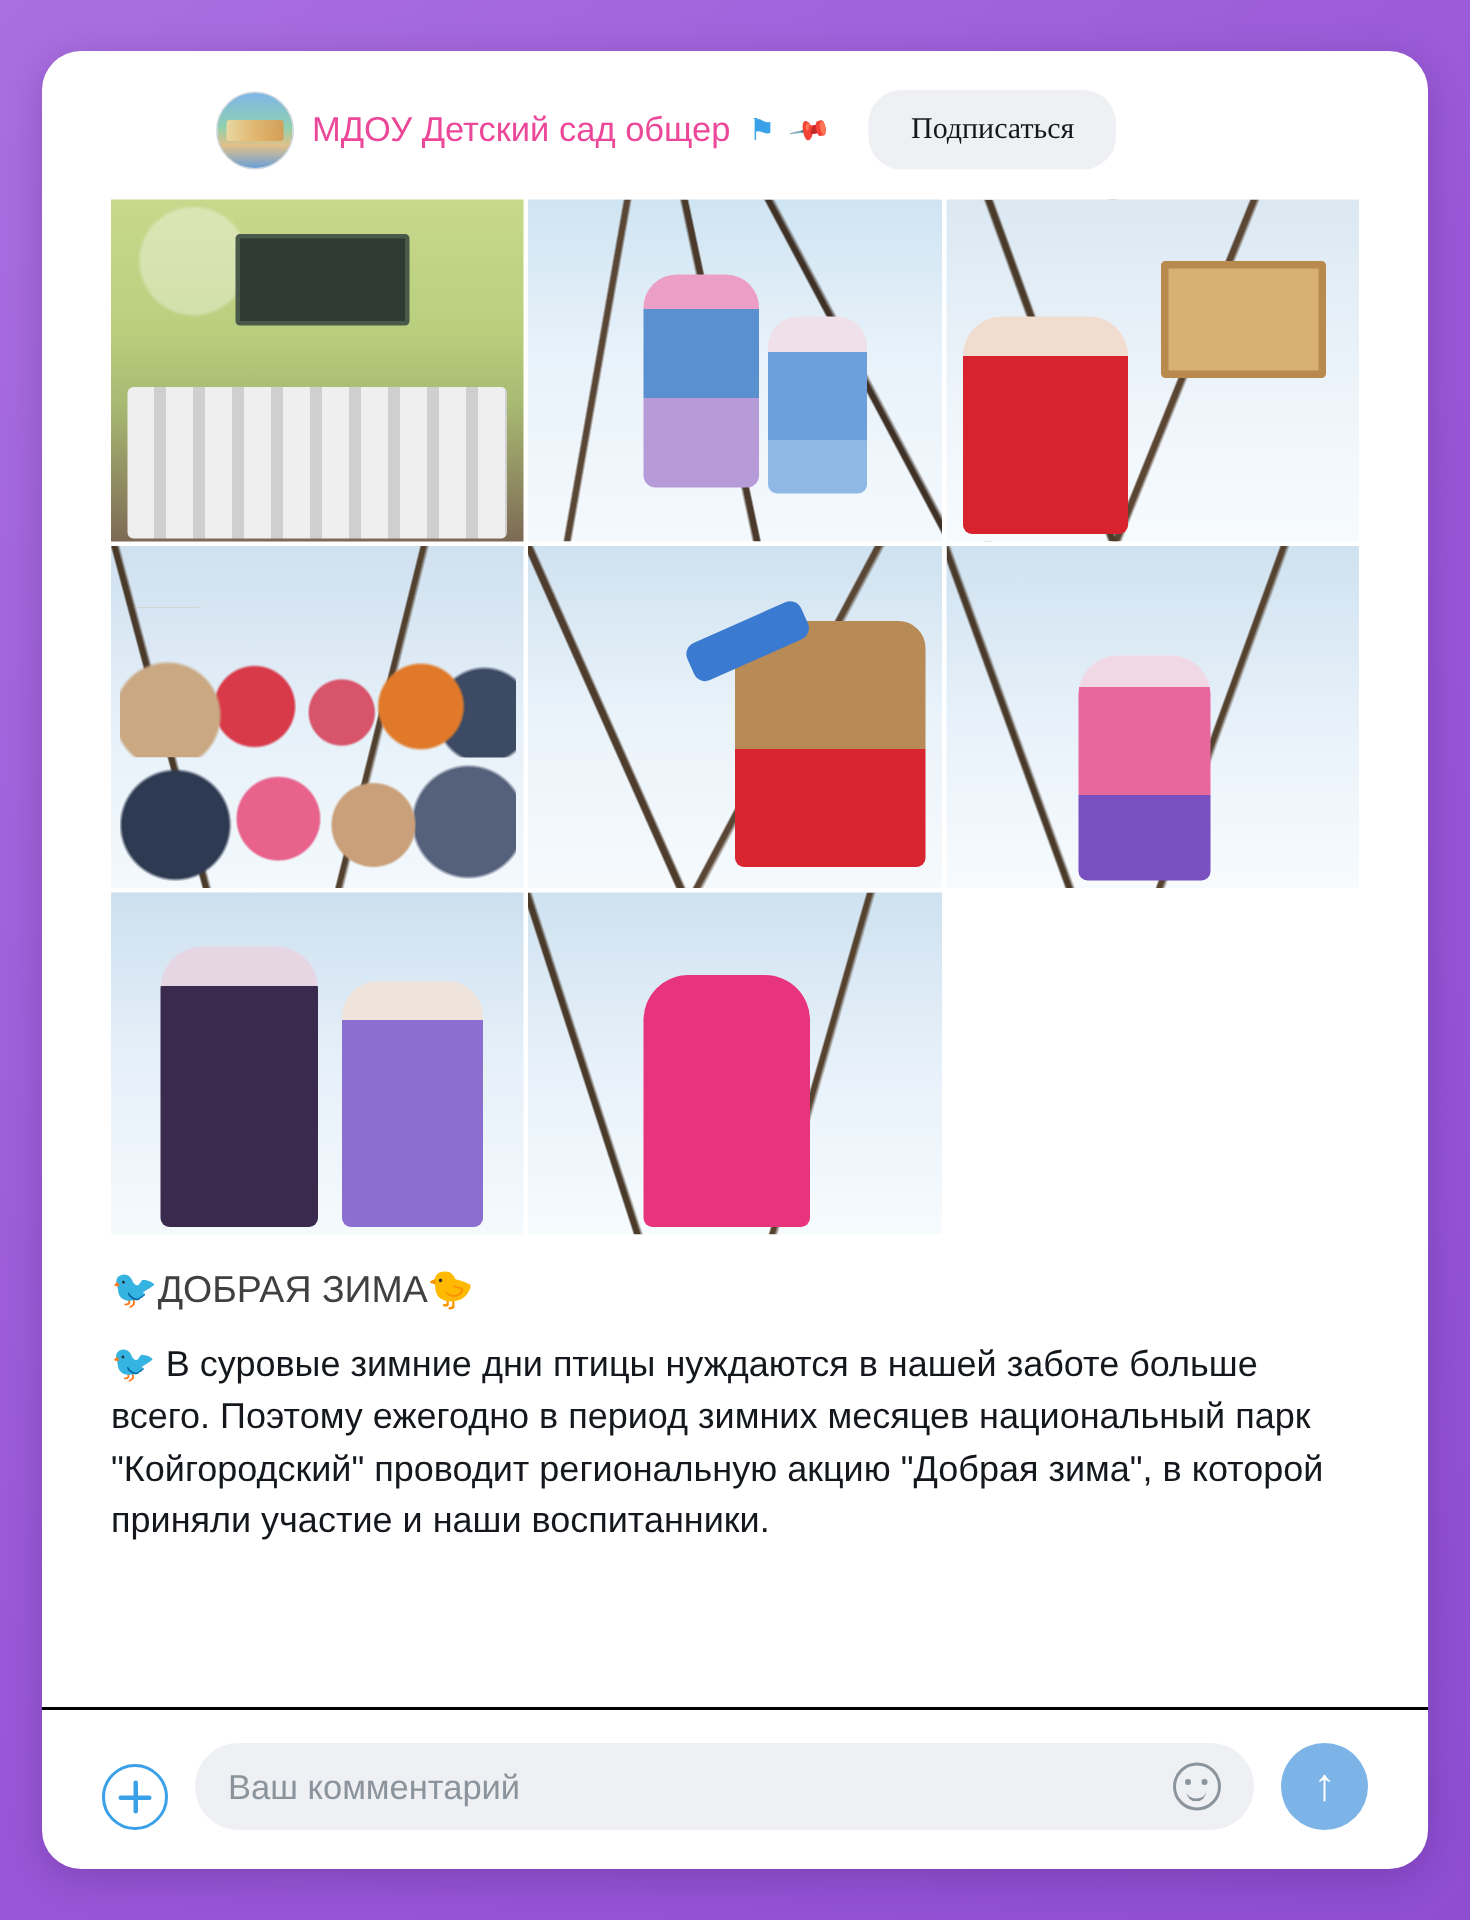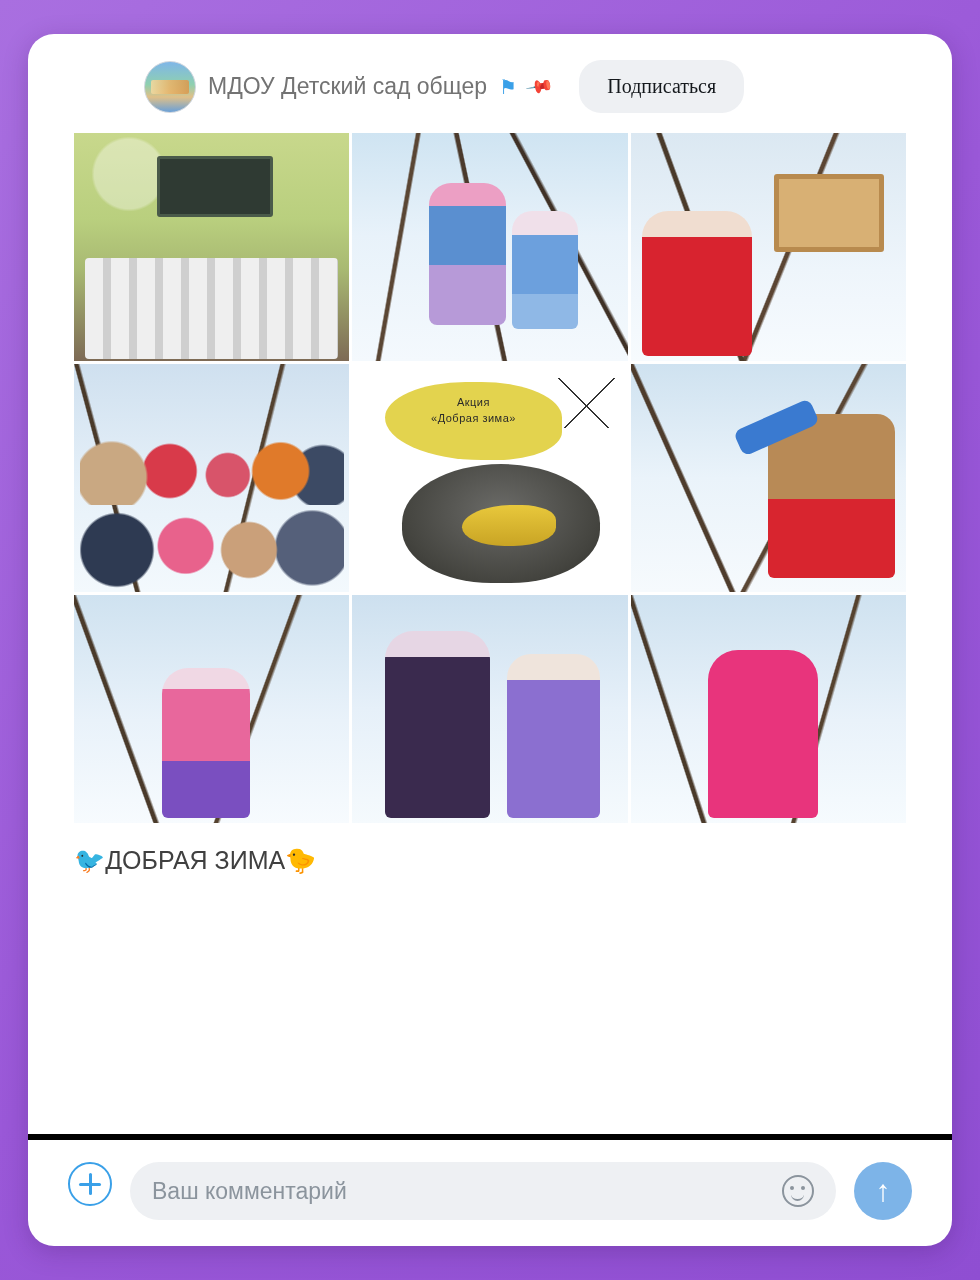--- a/index.html
+++ b/index.html
@@ -55,21 +55,21 @@
   .avatar::after {
     content: "";
     position: absolute;
     left: 6px; right: 6px; top: 18px; height: 14px;
     background: linear-gradient(90deg,#f0d9a0,#e8b46a,#d89a50);
     border-radius: 2px;
     opacity: .9;
   }
   .channel-name {
     font-size: 23px;
-    color: #737373;
+    color: #ec4899;
     font-weight: 500;
     white-space: nowrap;
     overflow: hidden;
     max-width: 330px;
     text-overflow: clip;
   }
   .verified-flag {
     font-size: 20px;
     color: #3aa0e8;
     line-height: 1;
@@ -301,23 +301,23 @@
   }
   .cap-body {
     font-size: 24px;
     line-height: 1.45;
     color: #14181c;
     margin: 0;
   }
   
   .comment-bar {
     margin-top: auto;
-    border-top: 6px solid #000000;
+    border-top: 2px solid #000000;
     display: flex;
-    align-items: flex-start;
+    align-items: flex-end;
     gap: 18px;
     padding: 22px 40px 26px 40px;
   }
   .plus-btn {
     width: 44px; height: 44px; flex: 0 0 44px;
     border-radius: 50%;
     border: 2.5px solid #3aa0e8;
     position: relative;
     background: transparent;
     cursor: pointer;
@@ -396,30 +396,20 @@
         <div class="cell p3">
           <div class="feeder"></div>
           <div class="fig"></div>
         </div>
 
         <div class="cell p4">
           <div class="row1"></div>
           <div class="row2"></div>
         </div>
 
-        <div class="cell p5">
-          <div class="blob"></div>
-          <div class="ptxt">
-            <div>Акция</div>
-            <div>«Добрая зима»</div>
-          </div>
-          <div class="scribble"></div>
-          <div class="bird-area"></div>
-          <div class="bird"></div>
-        </div>
 
         <div class="cell p6">
           <div class="fig"></div>
           <div class="arm"></div>
         </div>
 
         <div class="cell p7">
           <div class="fig"></div>
         </div>
 
@@ -430,20 +420,21 @@
 
         <div class="cell p9">
           <div class="fig"></div>
         </div>
 
       </div>
     </div>
 
     <div class="caption">
       <p class="cap-title">🐦ДОБРАЯ ЗИМА🐤</p>
+      <p class="cap-body">🐦 В суровые зимние дни птицы нуждаются в нашей заботе больше всего. Поэтому ежегодно в период зимних месяцев национальный парк "Койгородский" проводит региональную акцию "Добрая зима", в которой приняли участие и наши воспитанники.</p>
     </div>
 
     <div class="comment-bar">
       <button class="plus-btn"></button>
       <div class="comment-input">
         <span class="comment-placeholder">Ваш комментарий</span>
         <span class="smiley"></span>
       </div>
       <button class="send-btn">
         <span class="send-arrow">↑</span>

